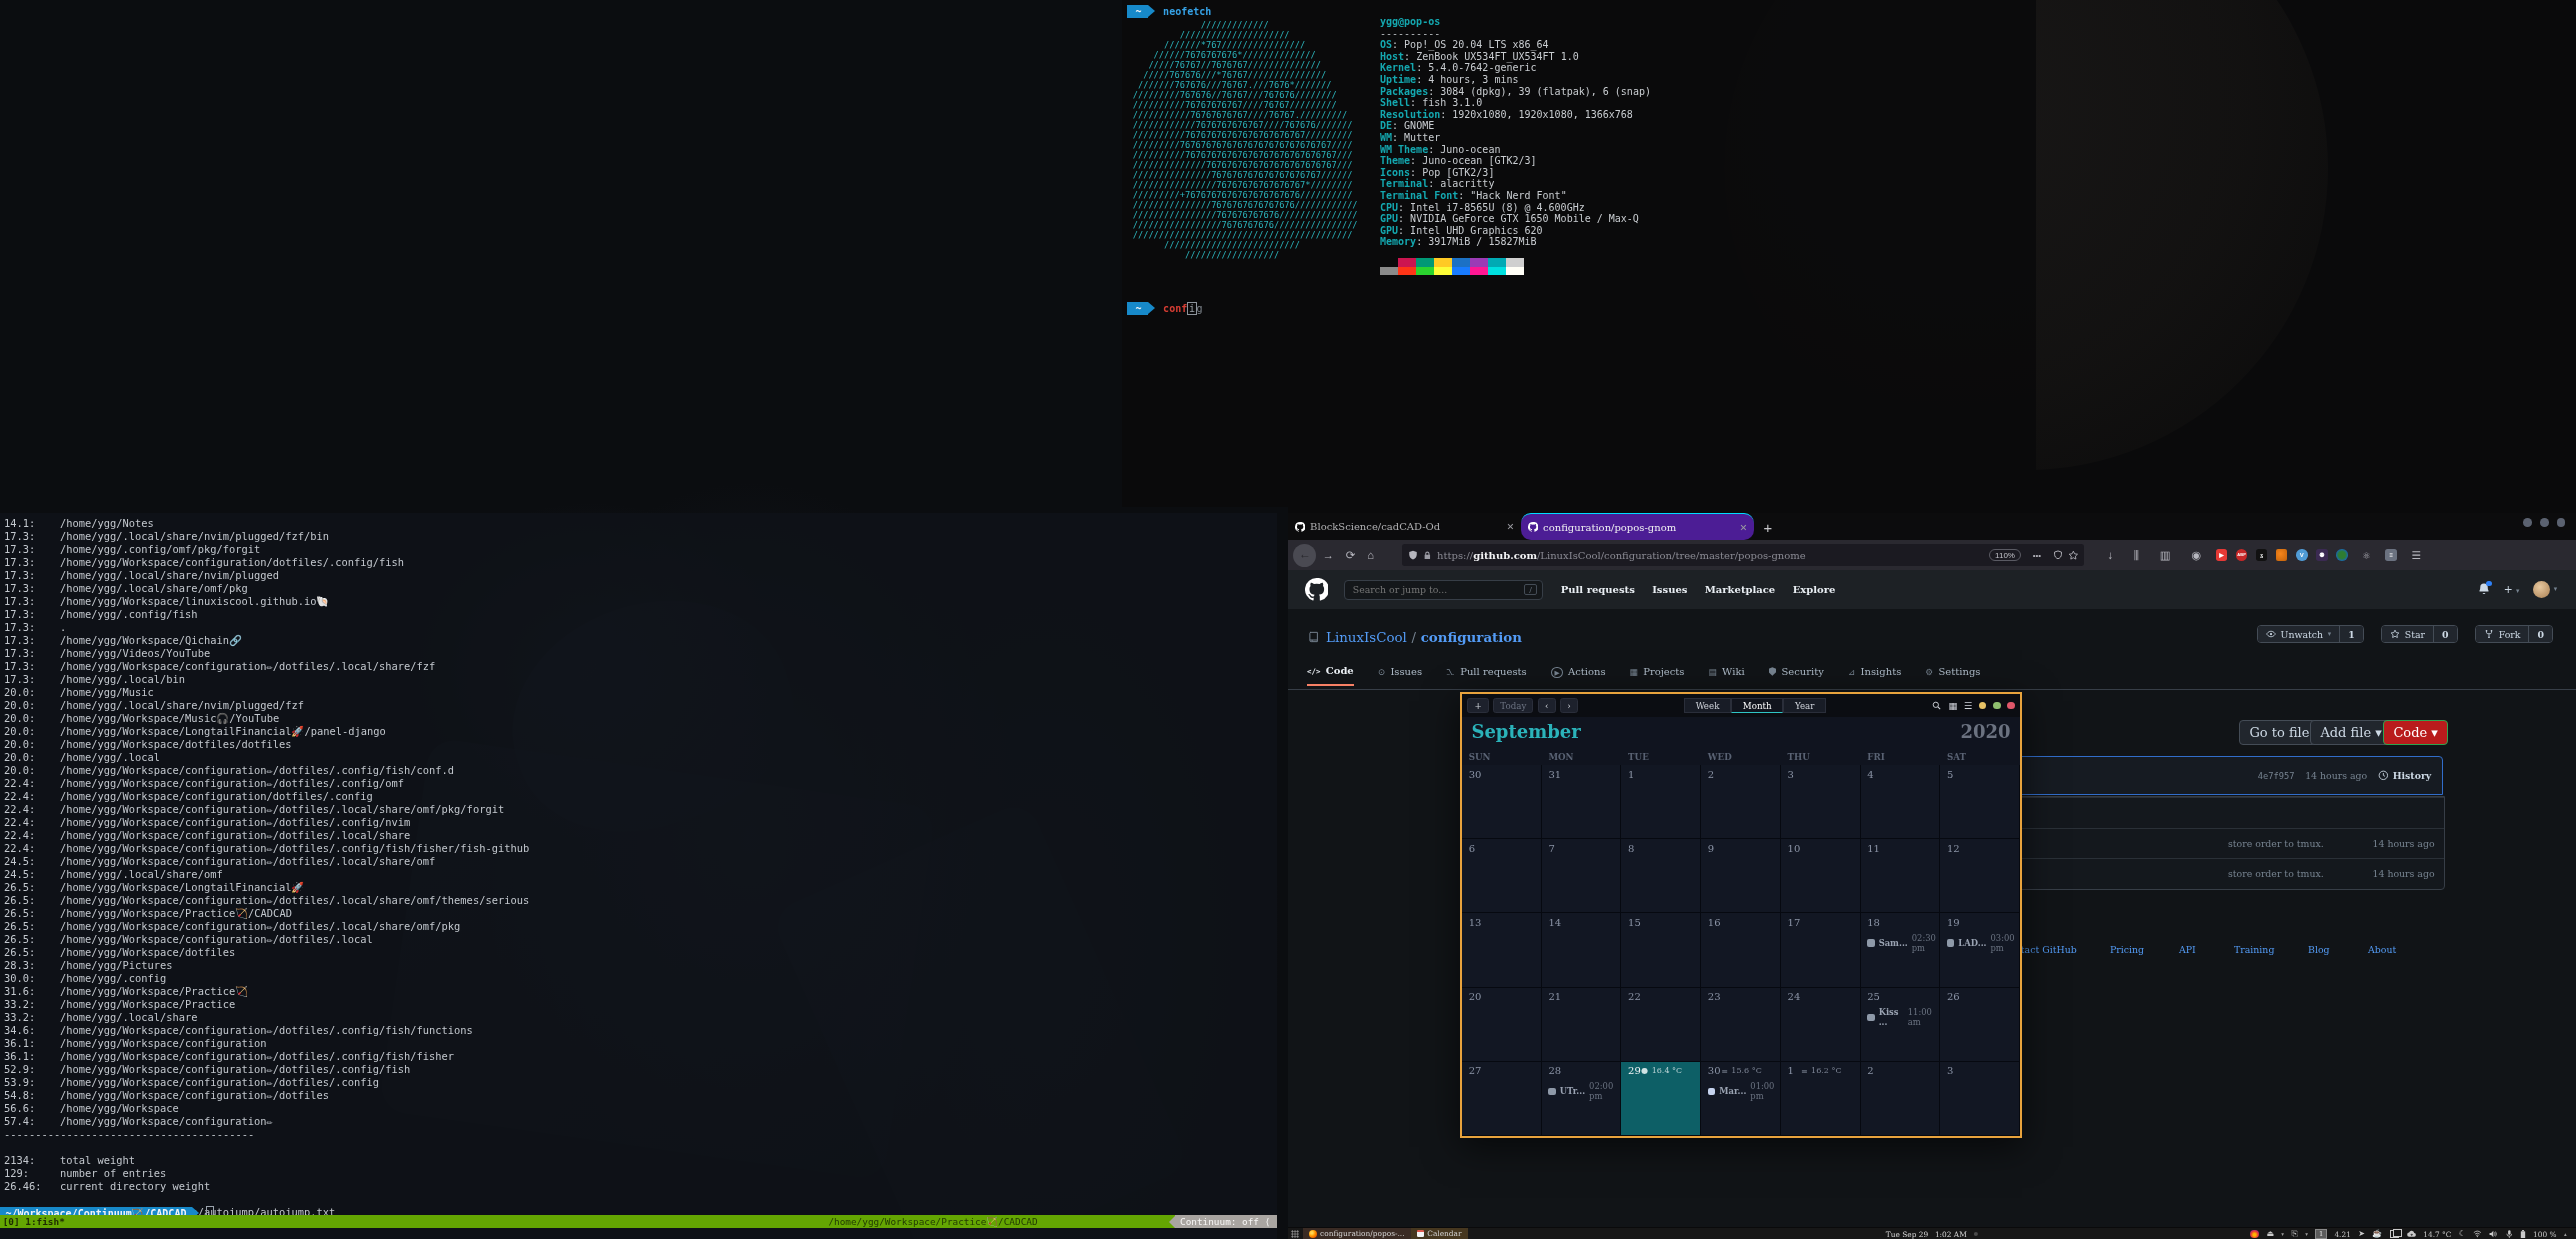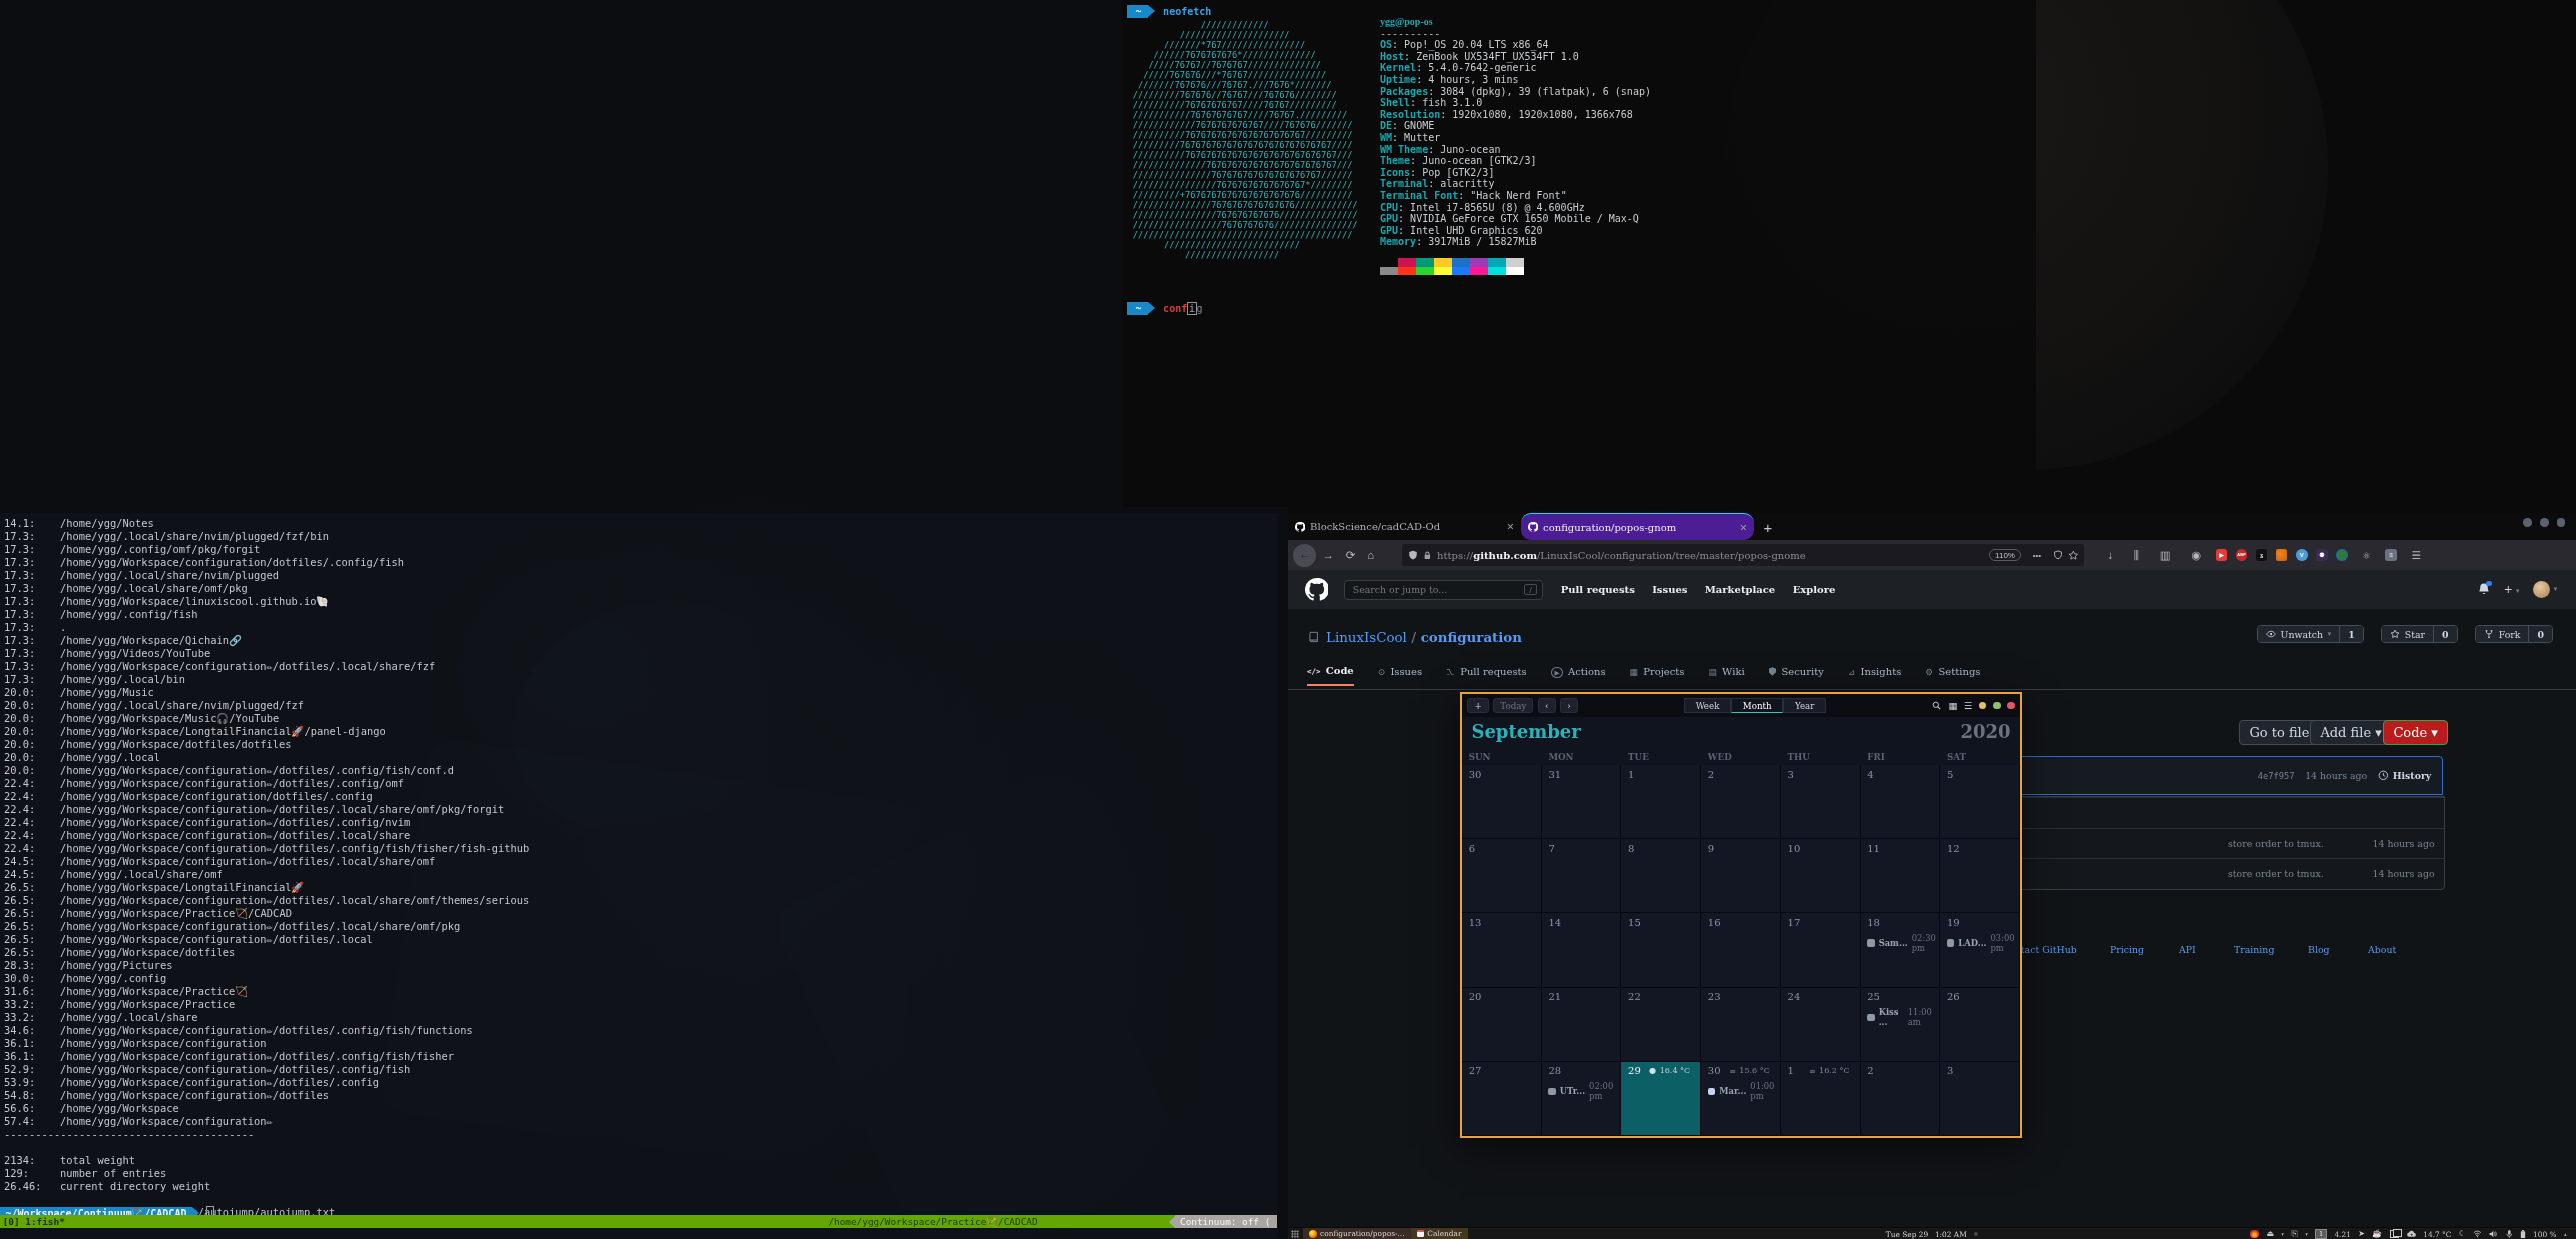--- a/index.html
+++ b/index.html
@@ -16,21 +16,21 @@
   #ws1{left:510px;top:604px;width:282px;height:221px;transform:rotate(-18deg);border-radius:50% 50% 45% 45%;}
   #ws2{left:402px;top:771px;width:510px;height:376px;transform:rotate(8deg);opacity:.28;}
   #ws3{left:839px;top:839px;width:282px;height:402px;transform:rotate(-24deg);opacity:.22;}
   #moon{left:1724px;top:-134px;width:604px;height:604px;border-radius:50%;opacity:.5;background:
     radial-gradient(circle at 38% 40%, #272422 0%, #1b1917 55%, #121110 78%, #0d0c0c 100%);}
   
   .mono{font-family:"DejaVu Sans Mono",monospace;}
   #term-neo{left:1122px;top:0;width:914px;height:507px;background:rgba(11,11,12,.95);}
   #neo-art{left:10.7px;top:20px;font-size:8.7px;line-height:10px;color:#2cb5bd;white-space:pre;margin:0;}
   #neo-info{left:258px;top:16px;font-size:10px;line-height:11.6px;color:#c9cdd1;}
-  .nuser{color:#14a8b0;font-weight:bold;font-family:Liberation Serif, serif;}
+  .nuser{color:#14a8b0;font-weight:bold;}
   .nsep{color:#b9bdc1;}
   .nrow b{color:#14a8b0;}
   .nrow span{color:#c9cdd1;font-weight:normal;}
   #neo-palette{left:258px;top:258px;}
   .prow{display:flex;height:8.7px;}
   .pblk{width:18px;height:8.7px;}
   .fprompt{display:flex;align-items:center;height:14.8px;}
   .pseg{background:#1789c9;color:#eef3f6;font-weight:bold;padding:0.7px 6.7px 1.3px 8px;font-size:10px;}
   .parrow{width:0;height:0;border-top:6.7px solid transparent;border-bottom:6.7px solid transparent;border-left:7.4px solid #1789c9;}
   .pcmd{margin-left:8px;font-size:10px;font-weight:bold;}
@@ -123,21 +123,21 @@
   #cal-monthrow{position:absolute;left:9.4px;right:9.4px;top:27px;height:28px;display:flex;align-items:flex-start;}
   #cal-month{color:#2bb3ba;font-size:18px;font-weight:bold;}
   #cal-year{margin-left:auto;color:#6b7280;font-size:18px;font-weight:bold;}
   #cal-weekdays{position:absolute;left:0;top:58px;width:100%;display:grid;grid-template-columns:repeat(7,1fr);}
   #cal-weekdays span{color:#596273;font-size:8.7px;font-weight:bold;padding-left:6.7px;}
   #cal-grid{position:absolute;left:0;top:71px;bottom:0;width:100%;display:grid;grid-template-columns:repeat(7,1fr);grid-template-rows:repeat(5,1fr);}
   .cal-cell{border-right:0.7px solid #060910;border-bottom:0.7px solid #060910;background:#121723;padding:2.7px 0 0 6.7px;position:relative;box-sizing:border-box;}
   .cal-cell.today{background:#0d5f66;}
   .cal-cell.today .cal-day{color:#f2f6f8;}
   .cal-day{color:#8b94a6;font-size:10px;}
-  .cal-temp{position:absolute;right:10px;top:4px;color:#7d8595;font-size:8px;display:flex;gap:3.4px;align-items:center;}
+  .cal-temp{position:absolute;right:18px;top:4px;color:#7d8595;font-size:8px;display:flex;gap:3.4px;align-items:center;}
   .today .cal-temp{color:#b8d2d4;}
   .wi{font-style:normal;}
   .wi-moon::before{content:"●";color:#97a0ae;}
   .today .wi-moon::before{color:#cfe3e4;}
   .wi-fog::before{content:"≡";color:#6a7280;font-weight:bold;}
   .ev{display:flex;align-items:center;gap:4px;margin-top:4px;font-size:8.4px;}
   .evsq{width:7.4px;height:7.4px;border-radius:2px;flex:none;}
   .ev b{color:#9aa3b2;font-weight:bold;}
   .ev s{text-decoration:none;color:#6a7280;}
   

